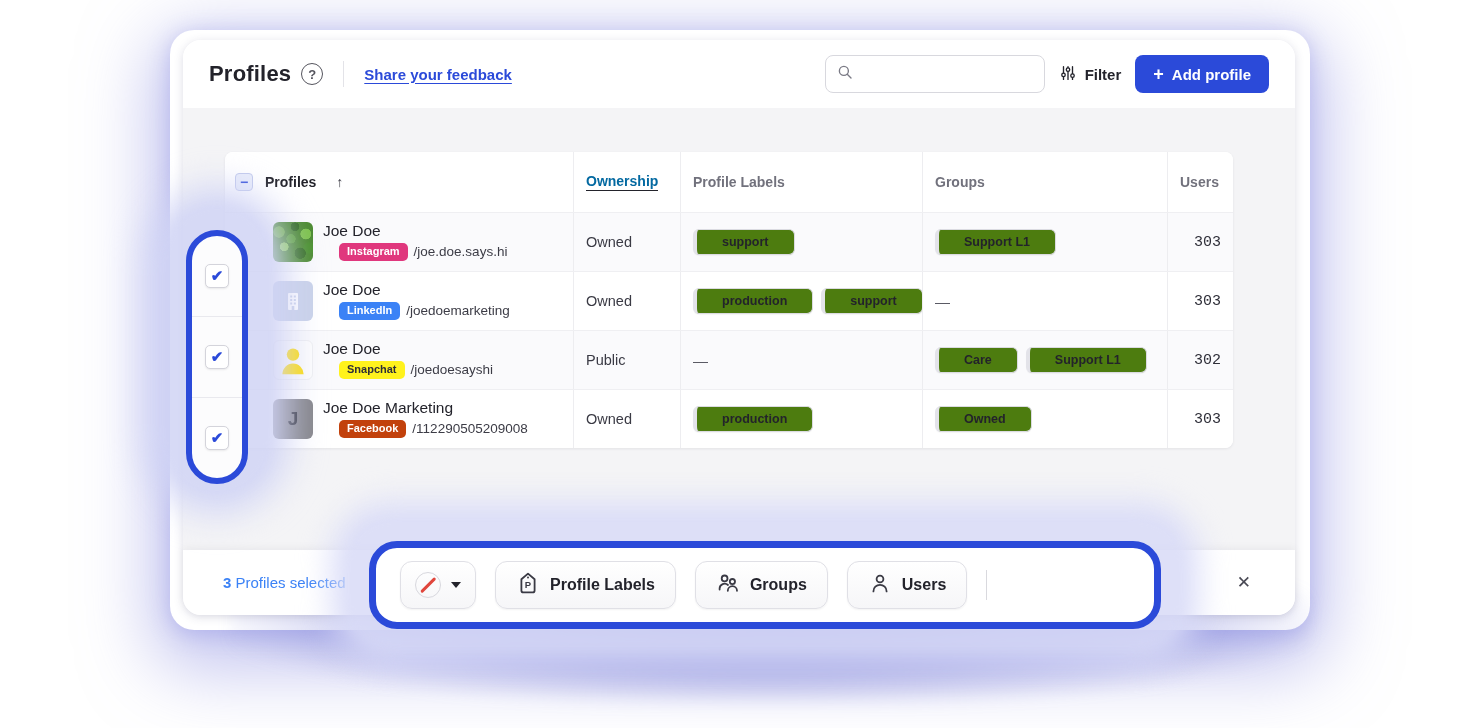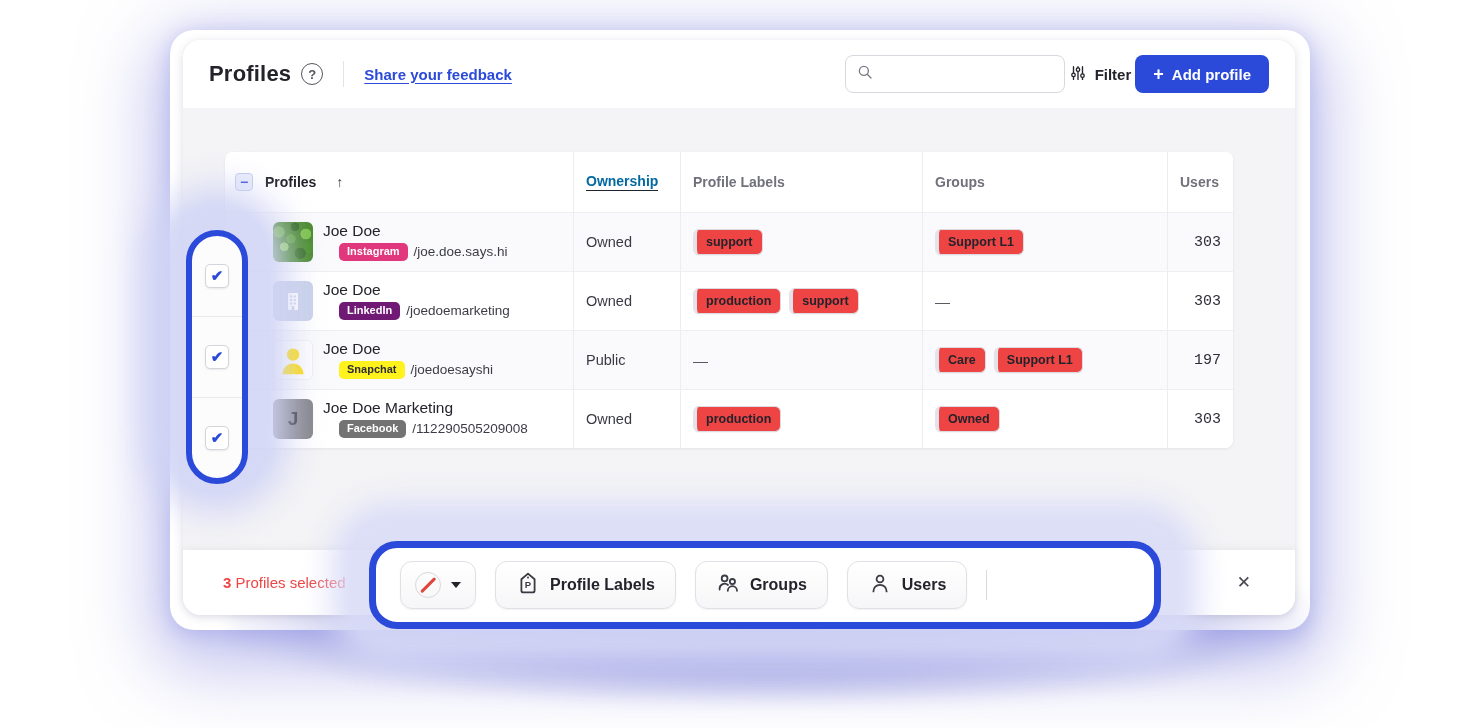--- a/index.html
+++ b/index.html
@@ -15,21 +15,21 @@
 
   
   .card{position:absolute;left:183px;top:40px;width:1112px;height:575px;background:#fff;border-radius:18px;
     box-shadow:0 2px 10px rgba(60,60,110,.18);}
   .card-header{display:flex;align-items:center;height:68px;padding:0 26px;background:#fff;border-radius:18px 18px 0 0;}
   .page-title{font-size:22px;font-weight:700;color:#23232B;letter-spacing:.2px;}
   .help-icon{margin-left:10px;width:22px;height:22px;border:1.6px solid #55555E;border-radius:50%;
     display:flex;align-items:center;justify-content:center;font-size:13px;font-weight:700;color:#55555E;}
   .hdr-divider{width:1px;height:26px;background:#E3E3E8;margin:0 20px;}
   .feedback-link{font-size:15px;font-weight:700;color:var(--accent-blue,#2B4AD9);text-decoration:underline;text-underline-offset:3px;cursor:pointer;}
-  .hdr-right{margin-left:auto;display:flex;align-items:center;gap:4px;}
+  .hdr-right{margin-left:auto;display:flex;align-items:center;gap:14px;}
   .search-box{display:flex;align-items:center;width:220px;height:38px;border:1px solid #D8D8DE;border-radius:8px;background:#fff;padding:0 10px;gap:8px;}
   .search-box input{border:none;outline:none;flex:1;font-size:14px;color:#23232B;background:transparent;min-width:0;}
   .filter-btn{display:flex;align-items:center;gap:8px;font-size:15px;font-weight:700;color:#23232B;cursor:pointer;}
   .add-btn{display:flex;align-items:center;gap:8px;height:38px;padding:0 18px;border:none;border-radius:8px;
     background:var(--accent-blue,#2B4AD9);color:#fff;font-size:15px;font-weight:700;cursor:pointer;}
   .add-btn .plus{font-size:18px;font-weight:700;line-height:1;}
 
   .card-content{position:absolute;left:0;top:68px;right:0;bottom:65px;background:#F4F4F6;}
 
   
@@ -63,29 +63,29 @@
   .avatar-person .av-person{display:block;}
   .avatar-letter{background:#85858A;}
   .avatar-letter .av-letter{display:block;font-size:19px;font-weight:700;color:#2F3038;}
   .pinfo{display:flex;flex-direction:column;gap:4px;min-width:0;}
   .pname{font-size:15.5px;font-weight:400;color:#23232B;line-height:1;}
   .pline2{display:flex;align-items:center;gap:6px;}
   .badge{font-size:11px;font-weight:700;padding:2.5px 8px;border-radius:5px;line-height:1.2;margin-left:16px;}
   .handle{font-size:13.5px;color:#3C3C46;}
   .td-own{font-size:14.5px;color:#3A3A44;}
   .td-chips{gap:8px;}
-  .chip{display:inline-block;padding:5px 9px;background:#ef4444;border:1px solid #DBDBE1;border-left:4px solid #E3E3E9;
+  .chip{display:inline-block;padding:5px 25px;background:#4d7c0f;border:1px solid #DBDBE1;border-left:4px solid #E3E3E9;
     border-radius:6px;font-size:12.5px;font-weight:700;color:#23232B;box-shadow:0 1px 1px rgba(0,0,0,.04);white-space:nowrap;}
   .emdash{color:#5A5A64;font-size:15px;}
   .td-users{justify-content:flex-end;padding-right:12px;font-size:15px;color:#2E2E38;font-family:Liberation Mono, monospace;}
 
   
   .selection-bar{position:absolute;left:0;right:0;bottom:0;height:65px;background:#fff;border-radius:0 0 18px 18px;
     display:flex;align-items:center;padding:0 40px;box-shadow:0 -2px 8px rgba(20,20,40,.05);}
-  .sel-text{font-size:15px;color:#ef4444;}
+  .sel-text{font-size:15px;color:#3b82f6;}
   .sel-text b{font-weight:700;}
   .close-btn{margin-left:auto;font-size:17px;color:#4A4A55;cursor:pointer;background:none;border:none;padding:4px;line-height:1;}
 
   
   .callout-halo{position:absolute;left:158px;top:200px;width:118px;height:300px;border-radius:60px;
     background:rgba(208,211,245,.85);filter:blur(6px);box-shadow:0 0 30px 16px rgba(208,211,245,.8);}
   .callout{position:absolute;left:186px;top:230px;width:62px;height:254px;border-radius:31px;
     border:6px solid var(--accent-blue,#2B4AD9);background:#FCFCFD;overflow:hidden;display:flex;flex-direction:column;}
   .cb-cell{flex:1;display:flex;align-items:center;justify-content:center;border-top:1px solid #E9E9EE;}
   .cb-cell:first-child{border-top:none;}
@@ -214,21 +214,21 @@
                     <rect x="12.8" y="10" width="2" height="2" fill="#C9D2E9"></rect>
                     <rect x="9.2" y="13.5" width="2" height="2" fill="#C9D2E9"></rect>
                     <rect x="12.8" y="13.5" width="2" height="2" fill="#C9D2E9"></rect>
                     <rect x="10.7" y="17" width="2.6" height="4" fill="#C9D2E9"></rect>
                   </svg>
 
       </div>
       <div class="pinfo">
         <div class="pname">Joe Doe</div>
         <div class="pline2">
-          <span class="badge" style="background: #701a75; color: rgb(255, 255, 255);">LinkedIn</span>
+          <span class="badge" style="background: #3b82f6; color: rgb(255, 255, 255);">LinkedIn</span>
           <span class="handle">/joedoemarketing</span>
         </div>
       </div>
     </div>
     <div class="td td-own">Owned</div>
     <div class="td td-chips">
                 <span class="chip">production</span>
                 <span class="chip">support</span>
               </div>
     <div class="td td-chips">
@@ -256,33 +256,33 @@
       </div>
     </div>
     <div class="td td-own">Public</div>
     <div class="td td-chips">
                 <span class="emdash">—</span>
               </div>
     <div class="td td-chips">
                 <span class="chip">Care</span>
                 <span class="chip">Support L1</span>
               </div>
-    <div class="td td-users">197</div>
+    <div class="td td-users">302</div>
   </div>
 
   <div class="trow">
     <div class="td td-profile">
       <div class="avatar avatar-letter">
 
         <span class="av-letter">J</span>
       </div>
       <div class="pinfo">
         <div class="pname">Joe Doe Marketing</div>
         <div class="pline2">
-          <span class="badge" style="background: #737373; color: rgb(255, 255, 255);">Facebook</span>
+          <span class="badge" style="background: #c2410c; color: rgb(255, 255, 255);">Facebook</span>
           <span class="handle">/112290505209008</span>
         </div>
       </div>
     </div>
     <div class="td td-own">Owned</div>
     <div class="td td-chips">
                 <span class="chip">production</span>
               </div>
     <div class="td td-chips">
                 <span class="chip">Owned</span>

